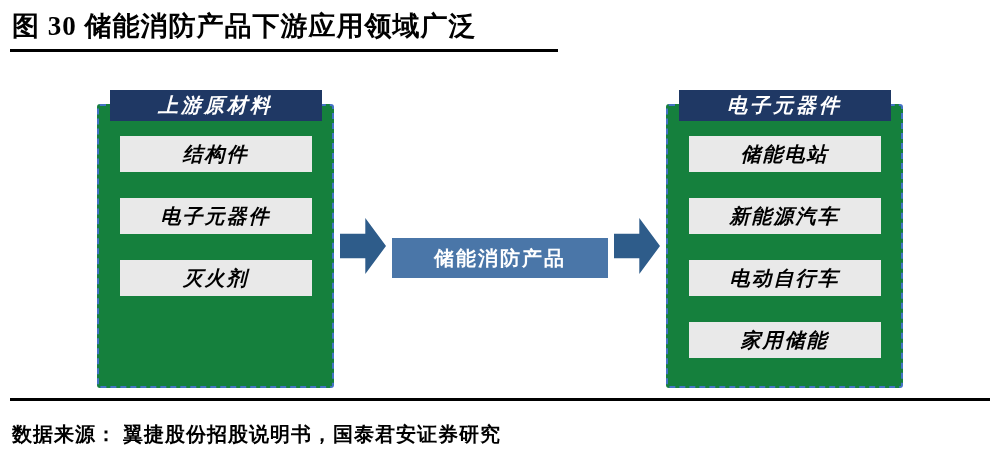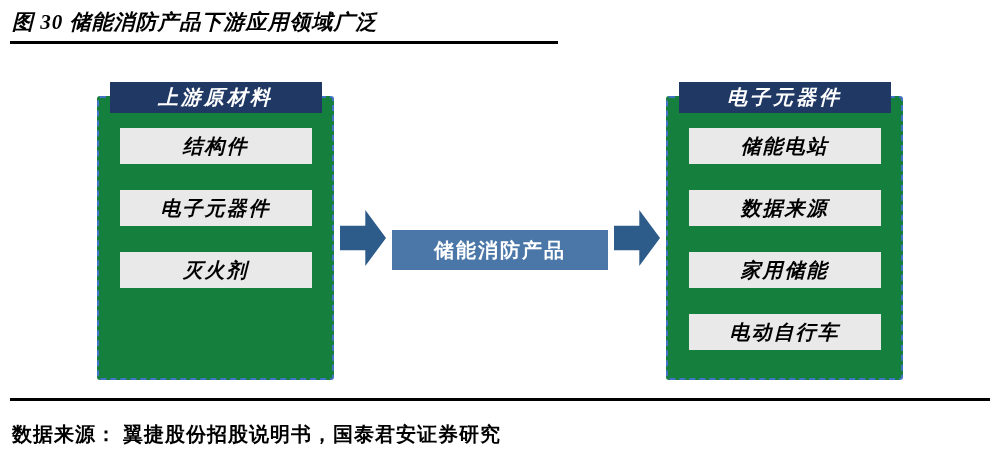--- a/index.html
+++ b/index.html
@@ -7,26 +7,25 @@
   body {
     background:#ffffff;
     color:#000000;
     font-family:"Liberation Serif","DejaVu Serif",serif;
     overflow:hidden;
   }
   .page { position:relative; width:1000px; height:454px; padding:8px 10px 0 10px; }
 
   
   .figure-title {
-    font-size:21px;
+    font-size:27px;
     font-weight:bold;
     letter-spacing:1px;
     padding-left:2px;
     white-space:nowrap;
-    font-style:italic;
   }
   .title-rule {
     width:548px;
     height:3px;
     background:#000000;
     margin-top:5px;
   }
 
   
   .diagram {
@@ -148,23 +147,23 @@
     <div class="flow-arrow"></div>
 
     <div class="center-box">储能消防产品</div>
 
     <div class="flow-arrow"></div>
 
     <div class="panel">
       <div class="panel-header">电子元器件</div>
       <div class="panel-items">
         <div class="item">储能电站</div>
-        <div class="item">数据来源</div>
+        <div class="item">新能源汽车</div>
+        <div class="item">电动自行车</div>
         <div class="item">家用储能</div>
-        <div class="item">电动自行车</div>
       </div>
     </div>
 
   </div>
 
   <div class="footer">
     <div class="footer-rule"></div>
     <div class="source">数据来源： 翼捷股份招股说明书，国泰君安证券研究</div>
   </div>
 

